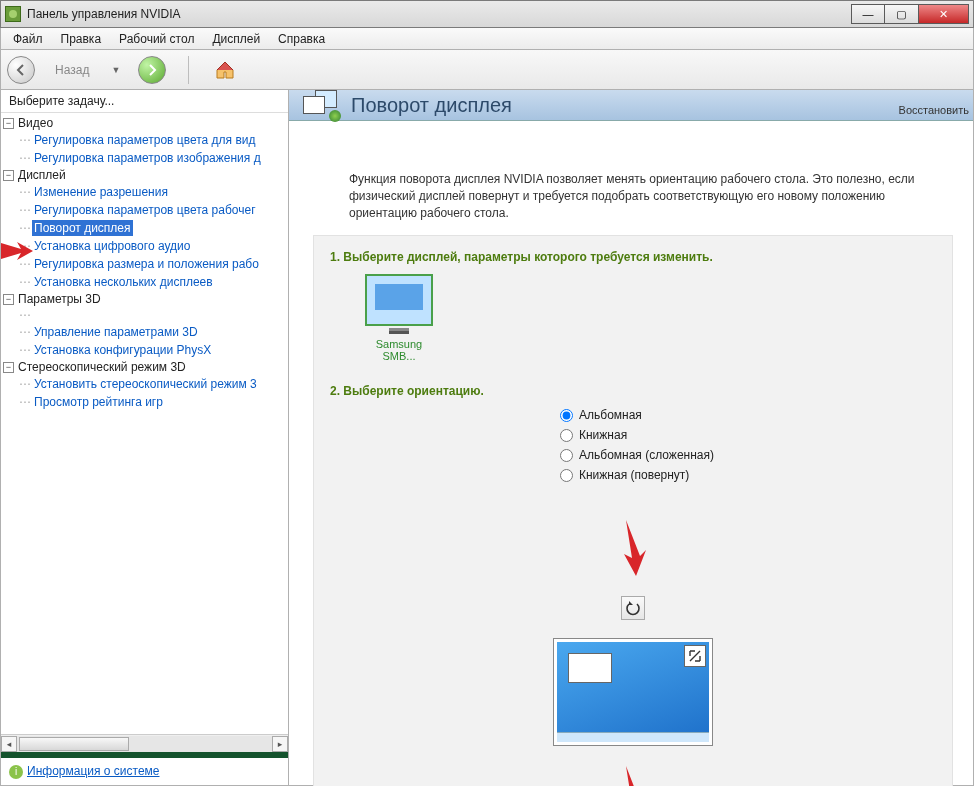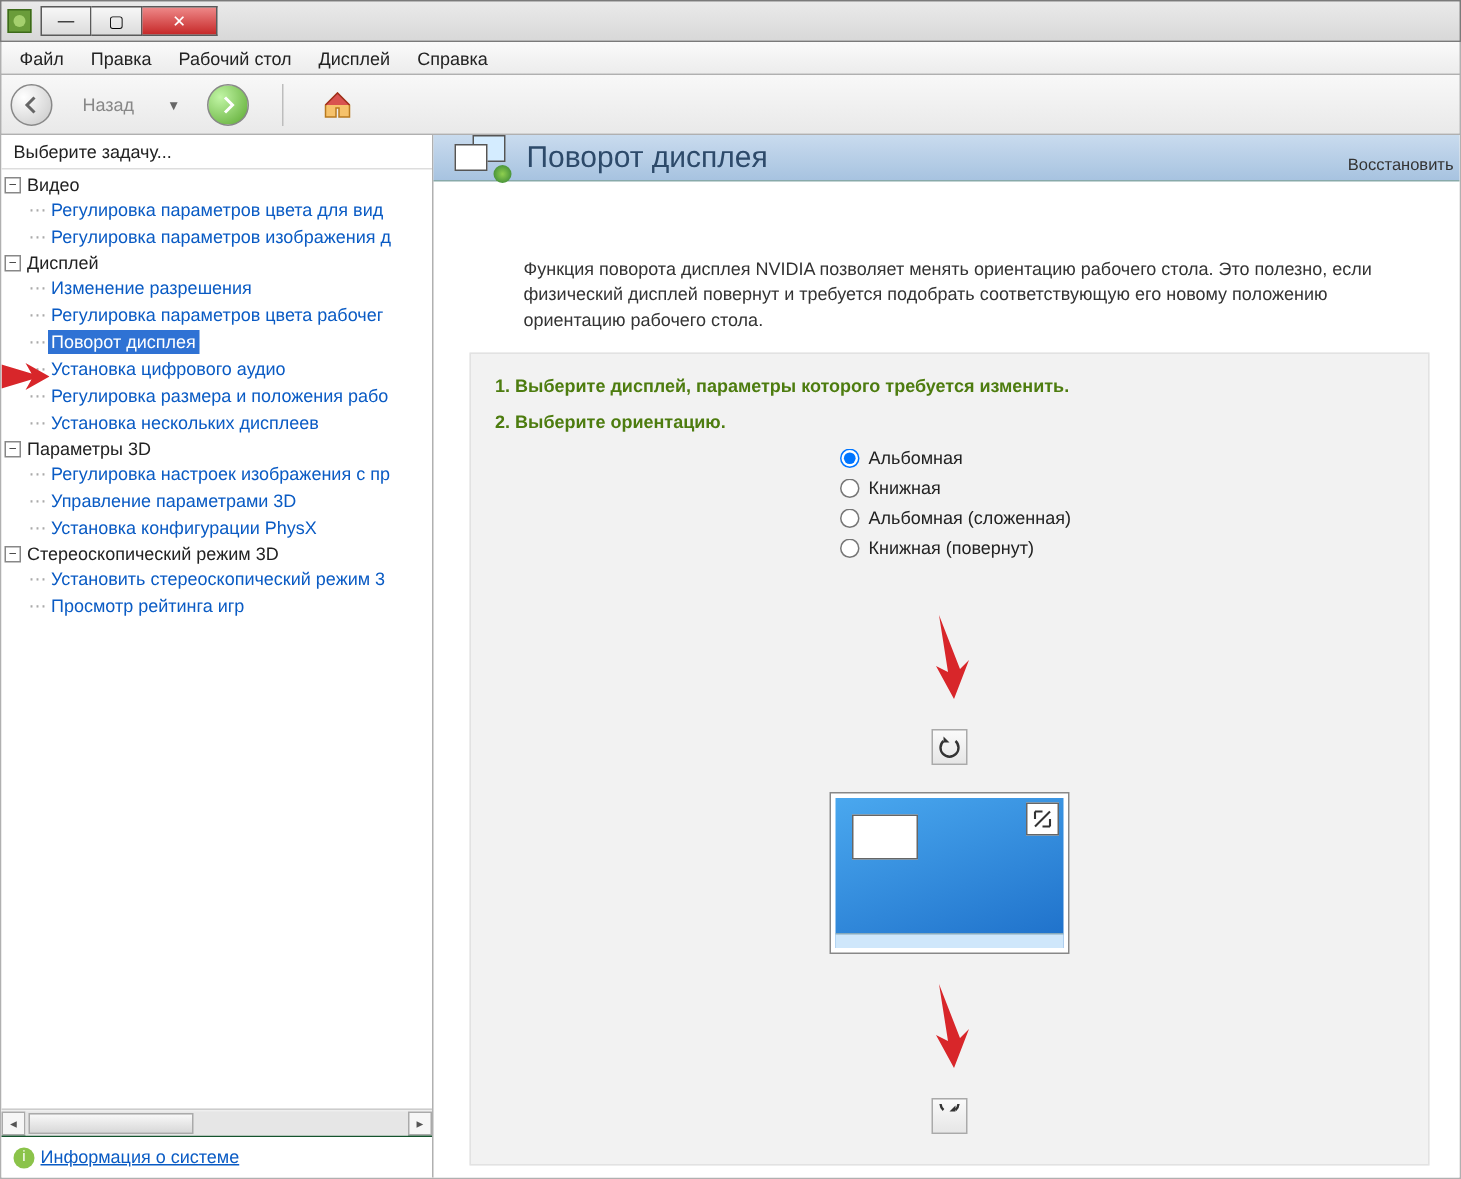--- a/index.html
+++ b/index.html
@@ -40,21 +40,21 @@
 .tree .selected { background:#2f72d4; color:#fff; }
 .tree .children { padding-left:16px; }
 
 .red-arrow { position:absolute; left:-2px; top:126px; width:34px; height:24px; pointer-events:none; z-index:5; }
 
 .hscroll { height:18px; border-top:1px solid #ccc; background:#efefef; display:flex; align-items:center; }
 .hscroll .arrow { width:16px; height:16px; border:1px solid #aaa; background:#f6f6f6; display:flex; align-items:center; justify-content:center; font-size:9px; color:#555; cursor:pointer;}
 .hscroll .track { flex:1; height:16px; background:#e6e6e6; position:relative; }
 .hscroll .thumb { position:absolute; left:2px; top:1px; height:14px; width:110px; background:linear-gradient(#f8f8f8,#d8d8d8); border:1px solid #aaa; cursor:pointer;}
 
-.sysinfo { padding:6px 8px; border-top:1px solid #14532d; }
+.sysinfo { padding:6px 8px; border-top:6px solid #14532d; }
 .sysinfo .icn { display:inline-block; width:14px; height:14px; border-radius:50%; background:#8bc34a; color:#fff; font-size:10px; text-align:center; line-height:14px; margin-right:4px; vertical-align:middle;}
 .sysinfo a { color:#0a5bc4; text-decoration:underline; cursor:pointer; }
 
 .content { flex:1; display:flex; flex-direction:column; background:#fff; }
 .banner { height:52px; background:linear-gradient(#c9dbee,#a7c3e0); border-bottom:1px solid #8aa; display:flex; align-items:center; padding:0 14px; position:relative; }
 .banner .banner-icon { width:36px; height:30px; margin-right:12px; position:relative; }
 .banner .mon1,.banner .mon2{position:absolute;width:22px;height:18px;border:1px solid #555;background:#fff;}
 .banner .mon1{left:0;top:6px;}
 .banner .mon2{left:12px;top:0;background:#d4ecff;}
 .banner .globe{position:absolute;right:-2px;bottom:-2px;width:12px;height:12px;border-radius:50%;background:radial-gradient(circle,#8fd04f,#2e7d32);}
@@ -88,20 +88,21 @@
 
 .plain { padding:4px 24px 8px 30px; color:#333; }
 
 .footer-spacer { flex:1; }
 </style>
 </head>
 <body>
 
 <div class="titlebar">
   <div class="app-icon"></div>
+  <div class="title">Панель управления NVIDIA</div>
   <div class="winbtns">
     <div class="winbtn">—</div>
     <div class="winbtn max">▢</div>
     <div class="winbtn close">✕</div>
   </div>
 </div>
 
 <div class="menubar">
   <div class="menu">Файл</div>
   <div class="menu">Правка</div>
@@ -207,21 +208,20 @@
         </li>
         <li>
           <div class="node">
               <span class="toggle">−</span>
               <span class="cat">Параметры 3D</span>
             </div>
           <ul class="children">
             <li>
                 <div class="node">
                   <span class="dots">⋯</span>
-                  <span class="link">Регулировка настроек изображения с пр</span>
                 </div>
               </li>
             <li>
                 <div class="node">
                   <span class="dots">⋯</span>
                   <span class="link">Управление параметрами 3D</span>
                 </div>
               </li>
             <li>
                 <div class="node">
@@ -273,20 +273,27 @@
           <div class="globe"></div>
       </div>
       <h1>Поворот дисплея</h1>
       <span class="restore">Восстановить</span>
     </div>
 
     <div class="desc">Функция поворота дисплея NVIDIA позволяет менять ориентацию рабочего стола. Это полезно, если физический дисплей повернут и требуется подобрать соответствующую его новому положению ориентацию рабочего стола.</div>
 
     <div class="panel">
       <div class="step">1. Выберите дисплей, параметры которого требуется изменить.</div>
+      <div style="padding-left:28px;margin-bottom:22px;">
+        <div class="display-tile">
+          <div class="screen"></div>
+          <div class="stand"></div>
+          <div class="lbl">Samsung SMB...</div>
+        </div>
+      </div>
 
       <div class="step">2. Выберите ориентацию.</div>
       <div class="step2-row">
         <div class="radios">
           <label>
               <input type="radio" name="or" checked="" style="">
               <span>Альбомная</span>
             </label>
           <label>
               <input type="radio" name="or" style="">

